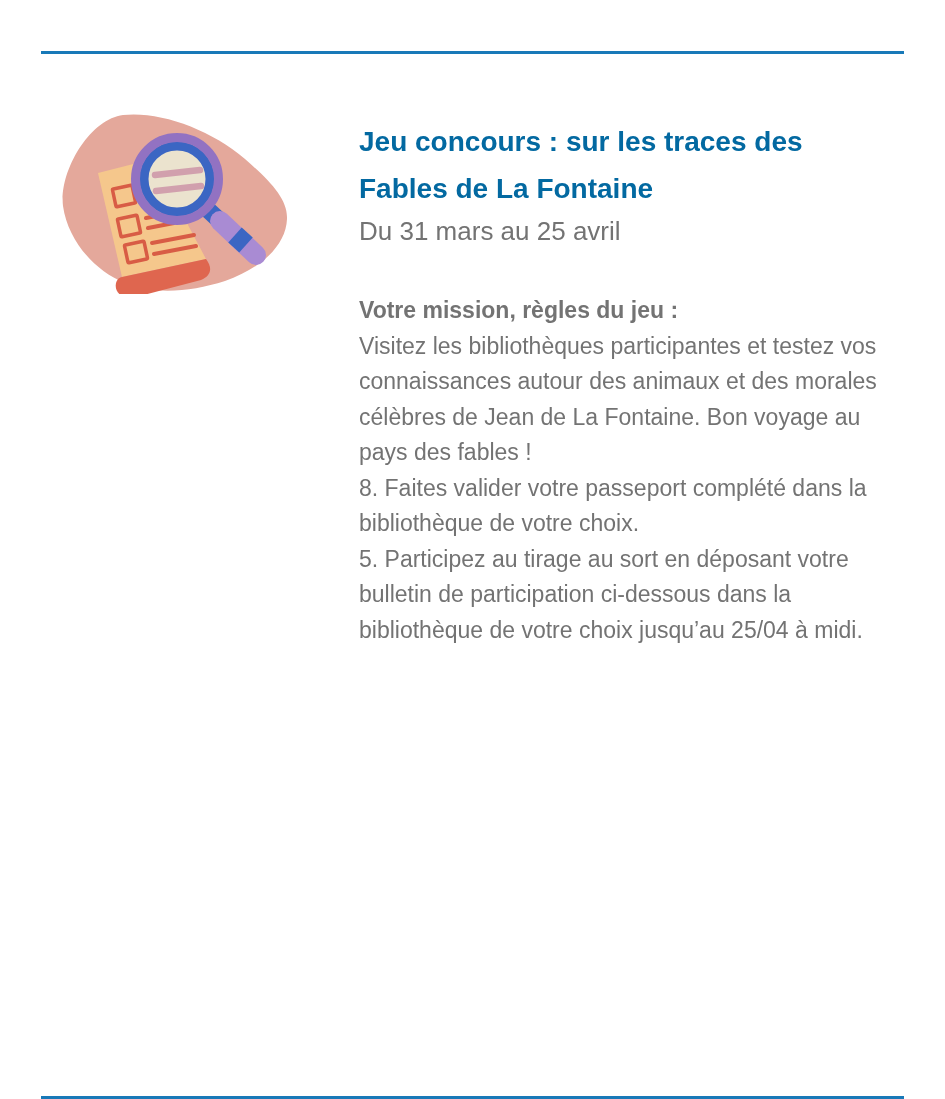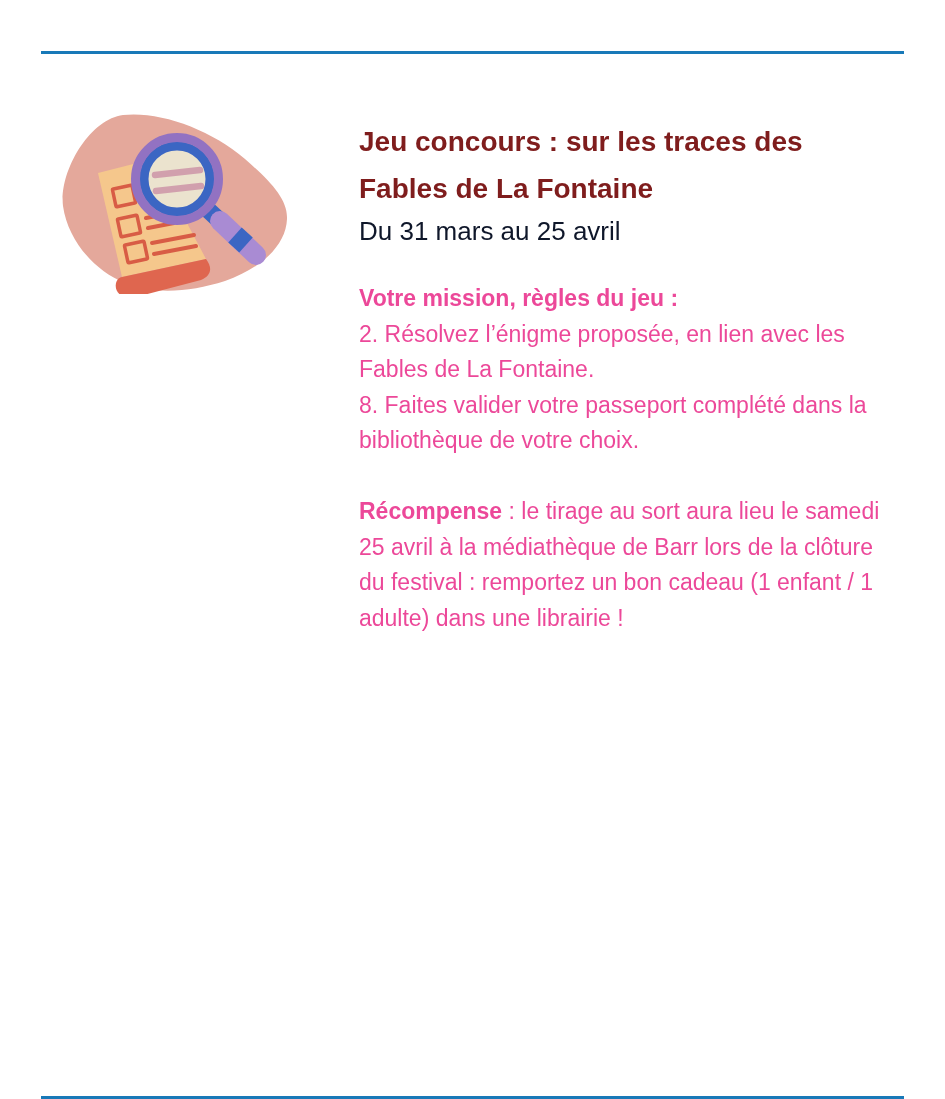--- a/index.html
+++ b/index.html
@@ -38,34 +38,34 @@
     left: 359px;
     top: 118px;
     width: 534px;
     color: #2f2f2f;
   }
   .title {
     margin: 0;
     font-size: 28px;
     line-height: 47px;
     font-weight: 700;
-    color: #7f1d1d;
+    color: #0369a1;
   }
   .subtitle {
     margin: 0;
     font-size: 26px;
     line-height: 39px;
     font-weight: 400;
-    color: #0f172a;
+    color: #737373;
   }
   .body-block {
-    margin: 30px 0 0 0;
+    margin: 42px 0 0 0;
     font-size: 23px;
     line-height: 35.5px;
-    color: #ec4899;
+    color: #737373;
   }
   .body-block.reward {
     margin-top: 35.5px;
   }
   .bold { font-weight: 700; }
   .body-line { margin: 0; }
 </style>
 </head>
 <body>
 
@@ -108,25 +108,23 @@
   </svg>
 
   <div class="text-col">
     <h1 class="title">Jeu concours : sur les traces des Fables de La Fontaine</h1>
     <div class="subtitle">Du 31 mars au 25 avril</div>
 
     <div class="body-block">
       <div class="body-line bold">Votre mission, règles du jeu :</div>
       <div>
 
-          <div class="body-line">2. Résolvez l’énigme proposée, en lien avec les Fables de La Fontaine.</div>
+      <div class="body-line">Visitez les bibliothèques participantes et testez vos connaissances autour des animaux et des morales célèbres de Jean de La Fontaine. Bon voyage au pays des fables !</div>
           <div class="body-line">8. Faites valider votre passeport complété dans la bibliothèque de votre choix.</div>
+          <div class="body-line">5. Participez au tirage au sort en déposant votre bulletin de participation ci-dessous dans la bibliothèque de votre choix jusqu’au 25/04 à midi.</div>
         </div>
     </div>
 
-    <div class="body-block reward">
-      <span class="bold">Récompense</span><span> : le tirage au sort aura lieu le samedi 25 avril à la médiathèque de Barr lors de la clôture du festival : remportez un bon cadeau (1 enfant / 1 adulte) dans une librairie !</span>
-    </div>
   </div>
 
   <div class="rule rule-bottom"></div>
 
 </div>
 
 </body></html>

